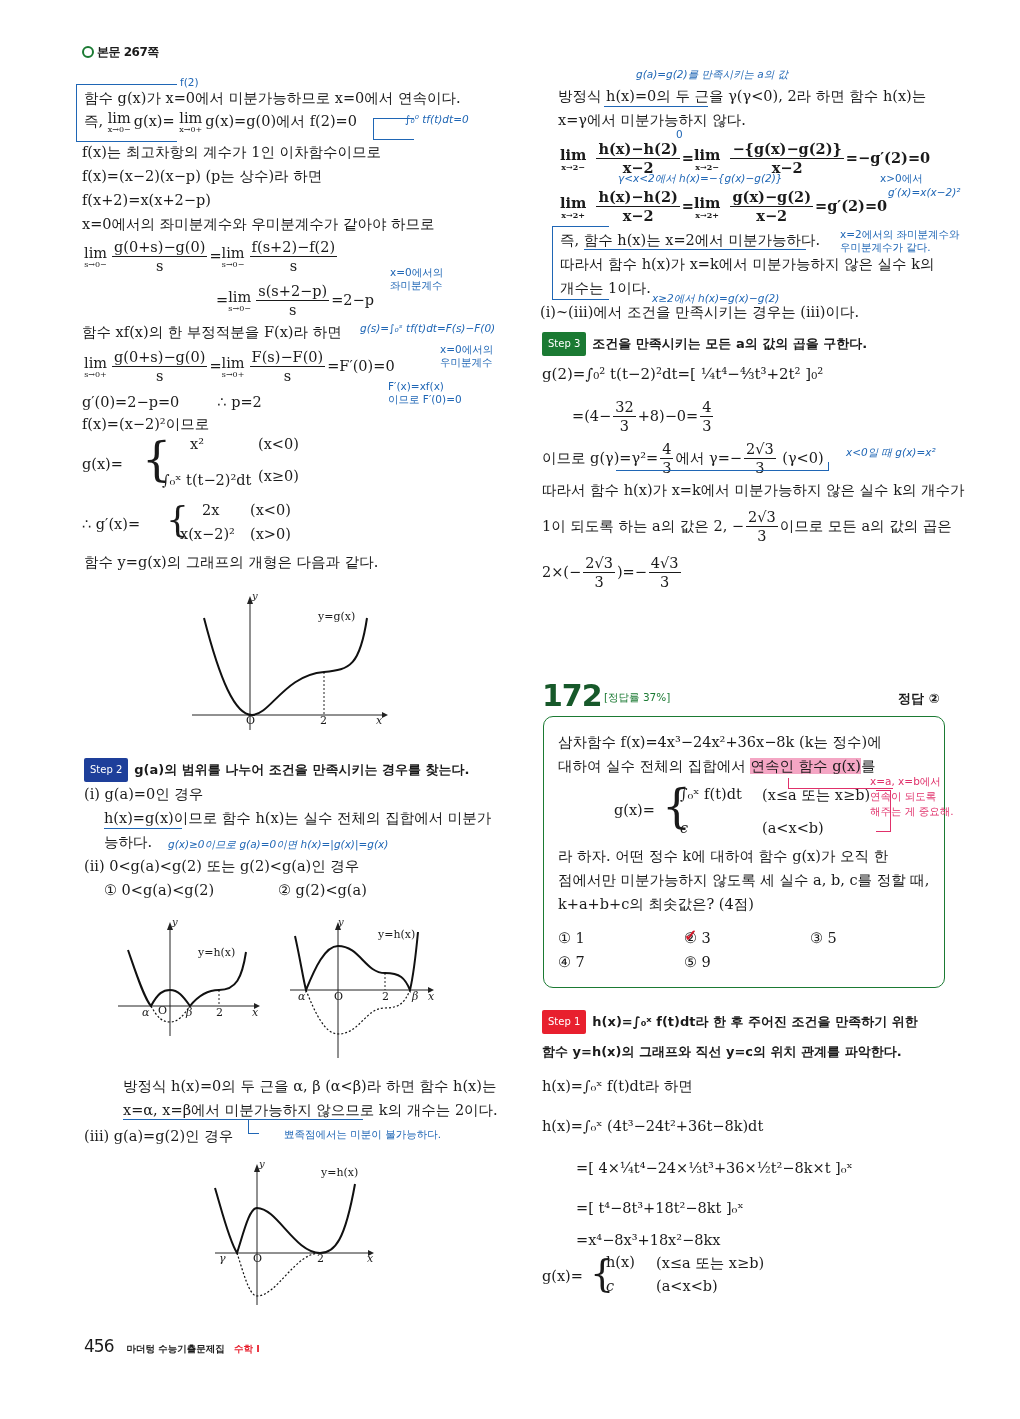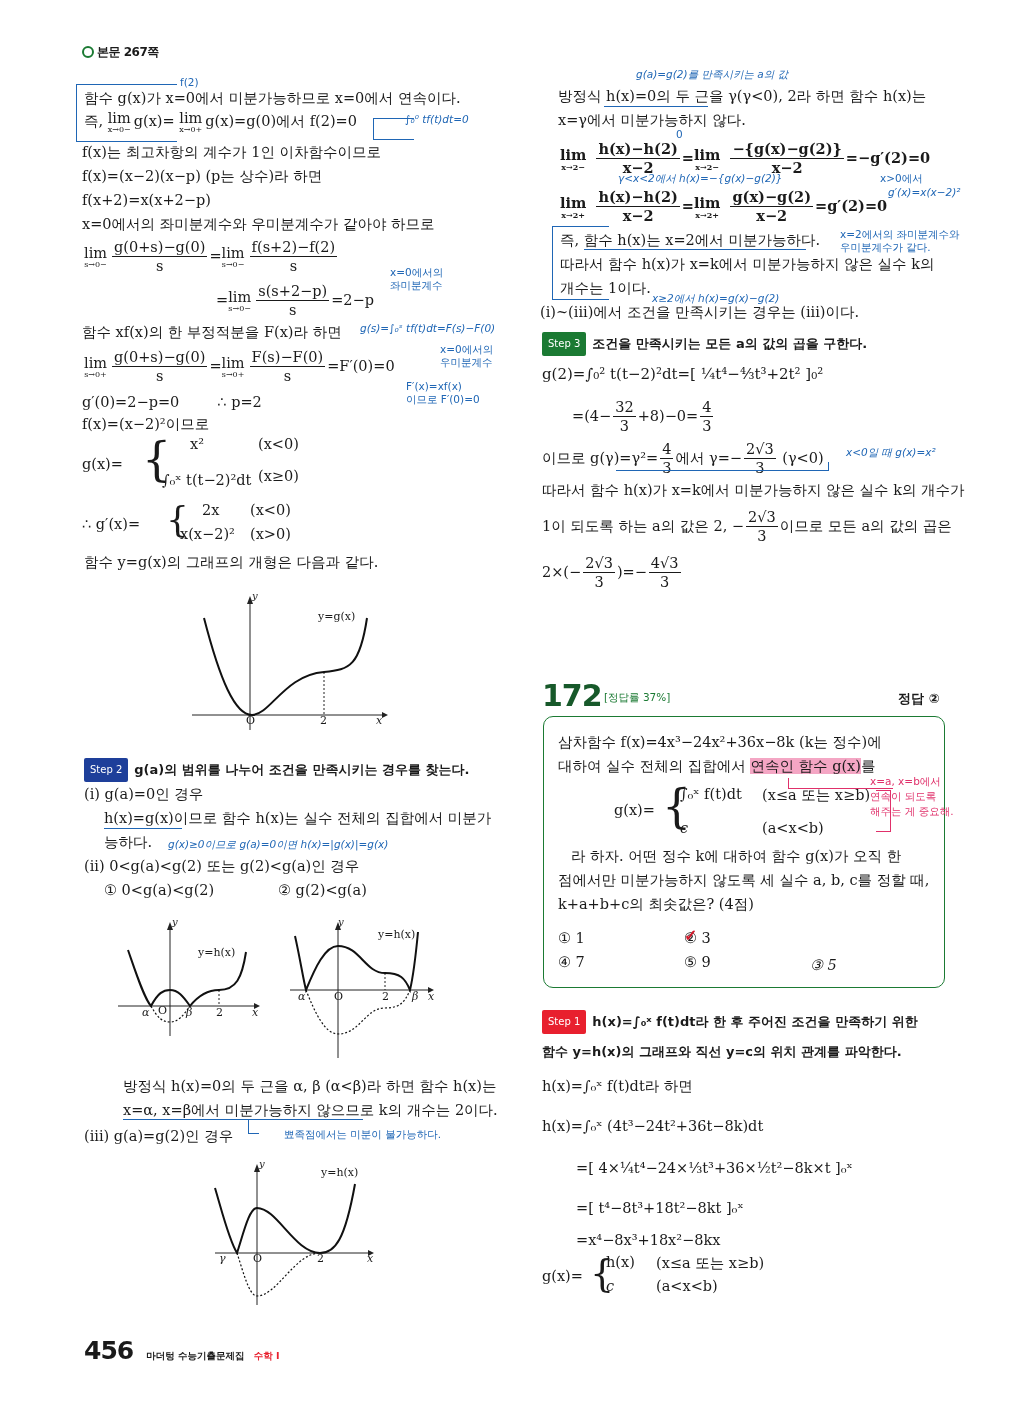--- a/index.html
+++ b/index.html
@@ -60,21 +60,21 @@
 <div class="ln" style="left:82px;top:322px;">함수 xf(x)의 한 부정적분을 F(x)라 하면</div>
 <div class="note" style="left:360px;top:322px;font-style:italic;">g(s)=∫₀ˢ tf(t)dt=F(s)−F(0)</div>
 
 <div class="ln" style="left:84px;top:348px;">
   <span class="lim"><span class="l">lim</span><span class="s">s→0+</span></span><span class="frac"><span class="n">g(0+s)−g(0)</span><span class="d">s</span></span>=<span class="lim"><span class="l">lim</span><span class="s">s→0+</span></span><span class="frac"><span class="n">F(s)−F(0)</span><span class="d">s</span></span><span>=F′(0)=0</span>
 </div>
 <div class="note" style="left:440px;top:343px;">
     <div>x=0에서의</div>
     <div>우미분계수</div>
   </div>
-<div class="note" style="left:406px;top:380px;">
+<div class="note" style="left:388px;top:380px;">
     <div>F′(x)=xf(x)</div>
     <div>이므로 F′(0)=0</div>
   </div>
 
 <div class="ln" style="left:82px;top:392px;"><span>g′(0)=2−p=0</span><span style="margin-left:38px;">∴ p=2</span></div>
 <div class="ln" style="left:82px;top:414px;">f(x)=(x−2)²이므로</div>
 
 <div class="abs" style="left:82px;top:436px;width:240px;height:58px;font-size:14.5px;">
   <span class="abs" style="left:0;top:20px;">g(x)=</span>
   <span class="abs" style="left:60px;top:-6px;font-size:46px;font-weight:100;line-height:58px;">{</span>
@@ -177,21 +177,21 @@
   </svg>
   <span class="abs" style="left:54px;top:-2px;font-size:10px;font-style:italic;">y</span>
   <span class="abs" style="left:116px;top:6px;font-size:11px;">y=h(x)</span>
   <span class="abs" style="left:14px;top:92px;font-size:11px;font-style:italic;">γ</span>
   <span class="abs" style="left:48px;top:92px;font-size:11px;">O</span>
   <span class="abs" style="left:112px;top:92px;font-size:11px;">2</span>
   <span class="abs" style="left:162px;top:92px;font-size:11px;font-style:italic;">x</span>
 </div>
 
 <div class="abs" style="left:84px;top:1336px;">
-  <span class="sans" style="font-size:25px;font-weight:700;letter-spacing:-1px;">456</span>
+  <span class="sans" style="font-size:17px;font-weight:400;letter-spacing:-1px;">456</span>
   <span class="sans" style="font-size:9.5px;font-weight:bold;margin-left:8px;">마더텅 수능기출문제집</span>
   <span class="sans" style="font-size:9.5px;font-weight:bold;color:#e8202e;margin-left:4px;">수학 I</span>
 </div>
 
 <div class="note" style="left:636px;top:68px;font-style:italic;">g(a)=g(2)를 만족시키는 a의 값</div>
 <div class="ln" style="left:558px;top:86px;">방정식 h(x)=0의 두 근을 γ(γ&lt;0), 2라 하면 함수 h(x)는</div>
 <div class="bl" style="left:604px;top:106px;width:104px;border-bottom-width:1.5px;"></div>
 <div class="ln" style="left:558px;top:110px;">x=γ에서 미분가능하지 않다.</div>
 <div class="note" style="left:676px;top:128px;">0</div>
 
@@ -263,30 +263,30 @@
   <span class="abs" style="left:148px;top:38px;">(a&lt;x&lt;b)</span>
 </div>
 <div class="abs" style="left:788px;top:778px;width:104px;height:10px;border-left:1px solid #e0306a;border-bottom:1px solid #e0306a;"></div>
 <div class="abs" style="left:876px;top:790px;width:14px;height:40px;border-top:1px solid #e0306a;border-right:1px solid #e0306a;border-bottom:1px solid #e0306a;"></div>
 <div class="pnote" style="left:870px;top:774px;">
   <div>x=a, x=b에서</div>
     <div>연속이 되도록</div>
     <div>해주는 게 중요해.</div>
 </div>
 
-<div class="ln" style="left:558px;top:846px;margin-left:13px;">라 하자. 어떤 정수 k에 대하여 함수 g(x)가 오직 한</div>
+<div class="ln" style="left:558px;top:846px;">라 하자. 어떤 정수 k에 대하여 함수 g(x)가 오직 한</div>
 <div class="ln" style="left:558px;top:870px;">점에서만 미분가능하지 않도록 세 실수 a, b, c를 정할 때,</div>
 <div class="ln" style="left:558px;top:894px;">k+a+b+c의 최솟값은? (4점)</div>
 
 <div class="ln" style="left:558px;top:928px;">① 1</div>
 <div class="ln" style="left:684px;top:928px;">
   <span>② 3</span>
   <span style="position:absolute;left:0;top:-2px;color:#d1192b;font-size:16px;font-weight:bold;">✓</span>
 </div>
-<div class="ln" style="left:810px;top:955px;font-style:italic;">③ 5</div>
+<div class="ln" style="left:810px;top:928px;">③ 5</div>
 <div class="ln" style="left:558px;top:952px;">④ 7</div>
 <div class="ln" style="left:684px;top:952px;">⑤ 9</div>
 
 <div class="ln" style="left:542px;top:1010px;">
   <span class="step" style="background:#e8202e;">Step 1</span><span class="bold">h(x)=∫₀ˣ f(t)dt라 한 후 주어진 조건을 만족하기 위한</span>
 </div>
 <div class="ln bold" style="left:542px;top:1042px;">함수 y=h(x)의 그래프와 직선 y=c의 위치 관계를 파악한다.</div>
 <div class="ln" style="left:542px;top:1076px;">h(x)=∫₀ˣ f(t)dt라 하면</div>
 <div class="ln" style="left:542px;top:1116px;">h(x)=∫₀ˣ (4t³−24t²+36t−8k)dt</div>
 <div class="ln" style="left:576px;top:1158px;">=[ 4×¼t⁴−24×⅓t³+36×½t²−8k×t ]₀ˣ</div>

